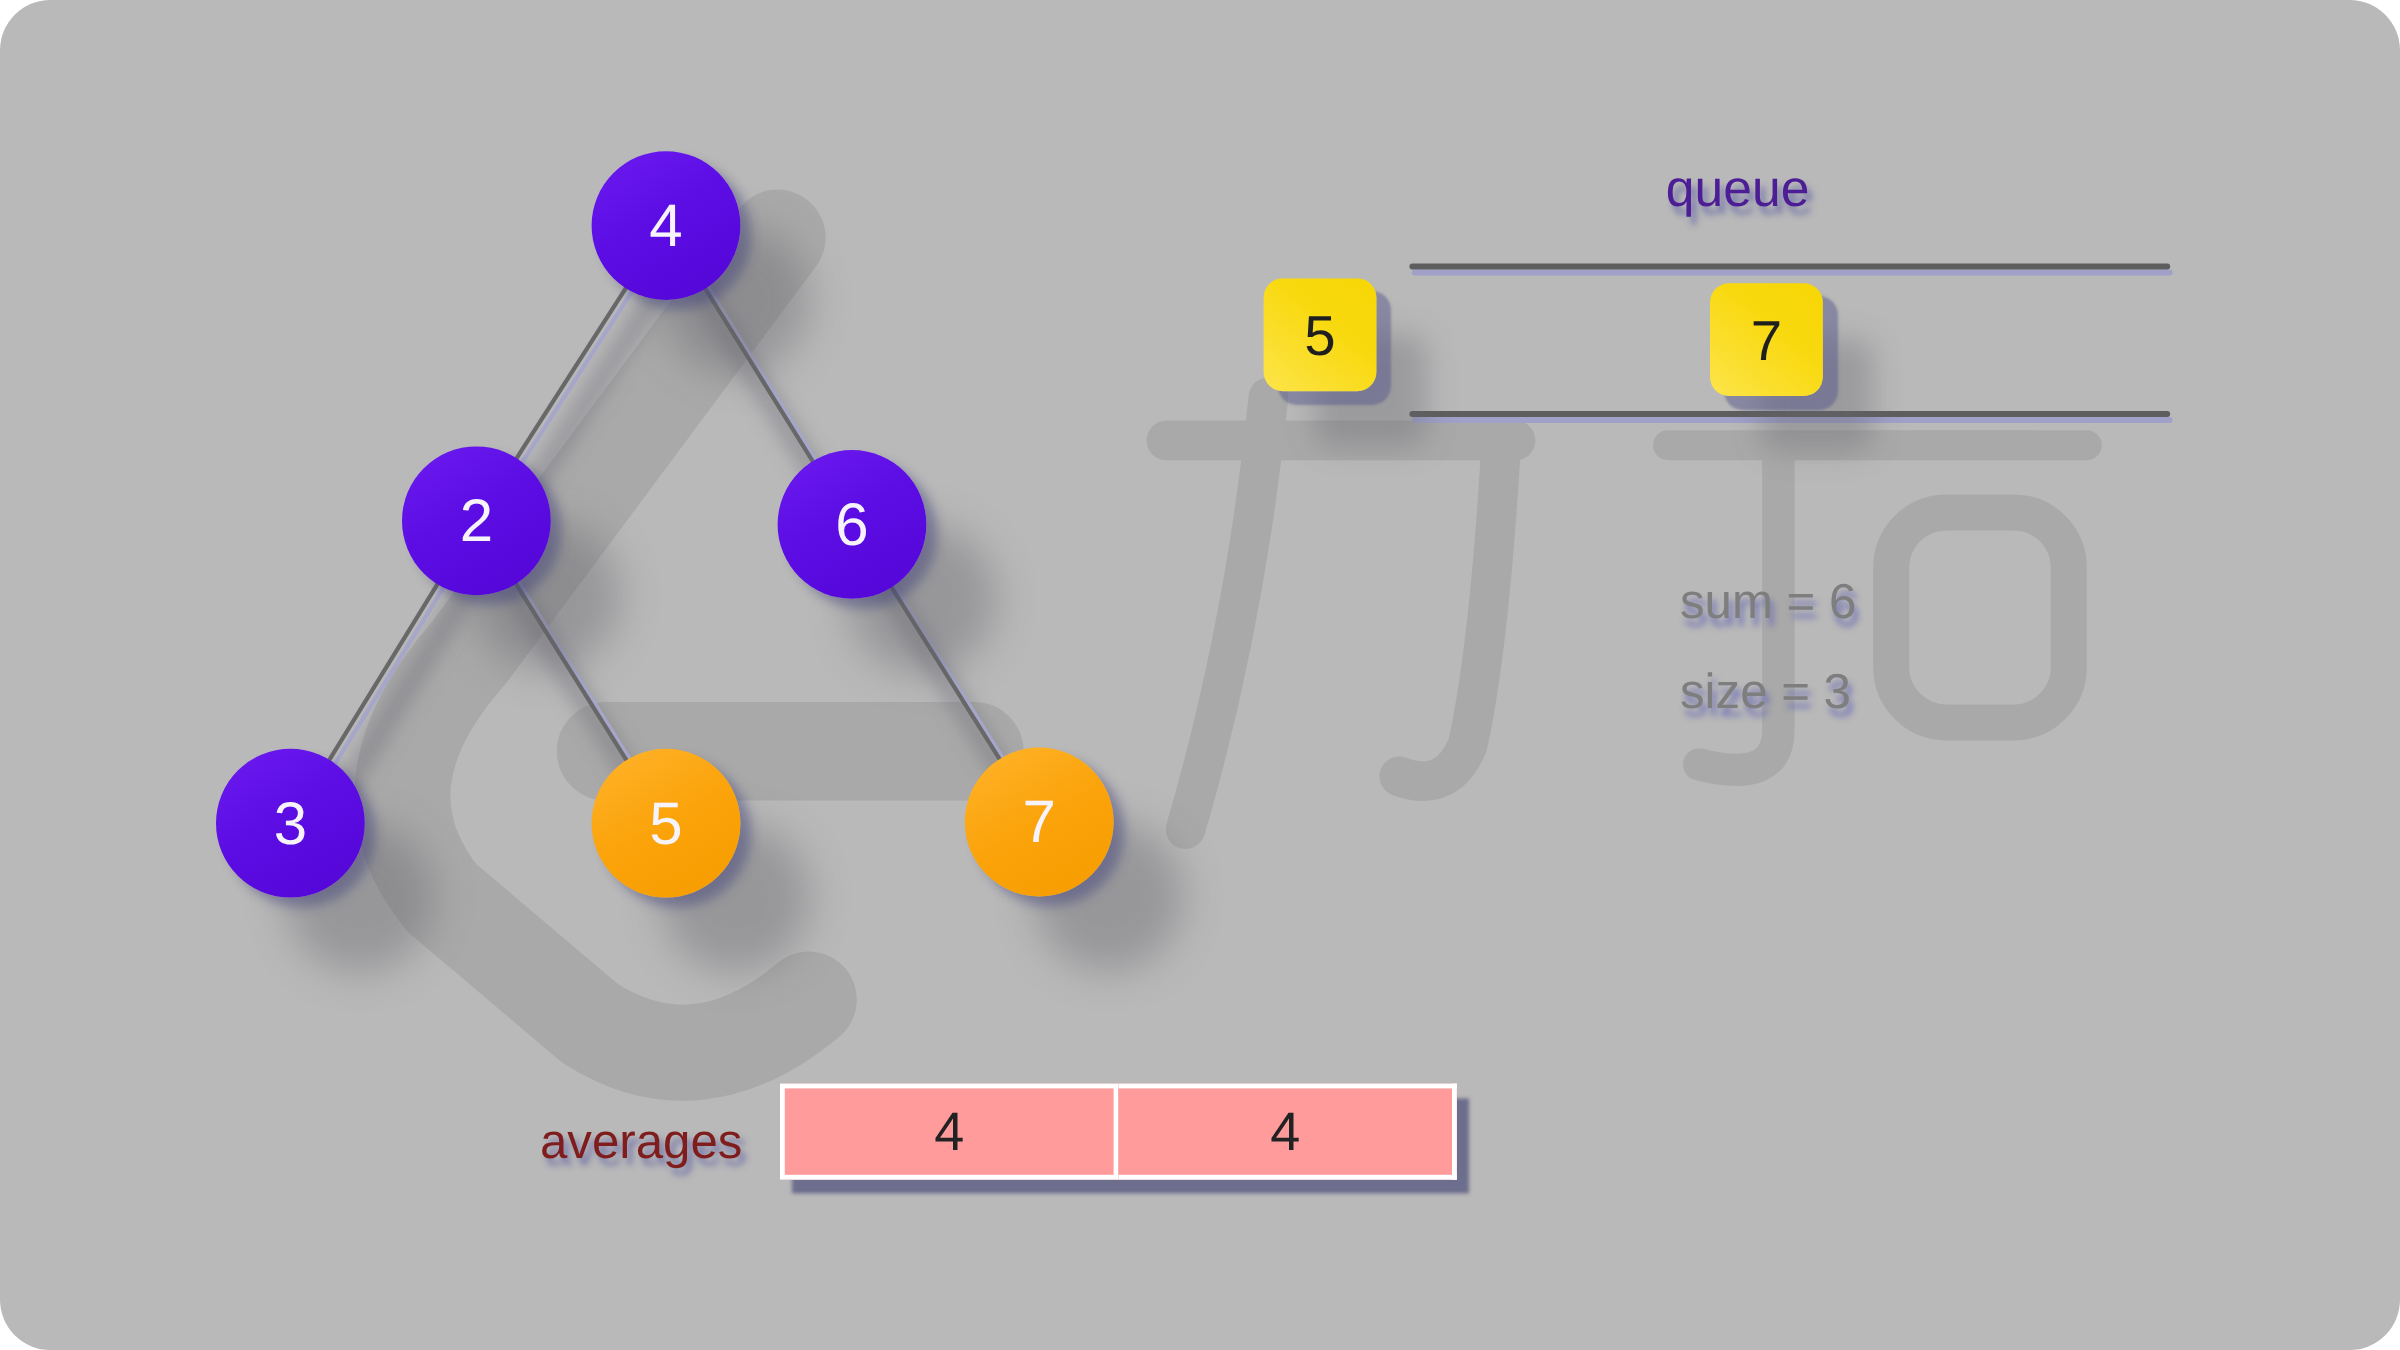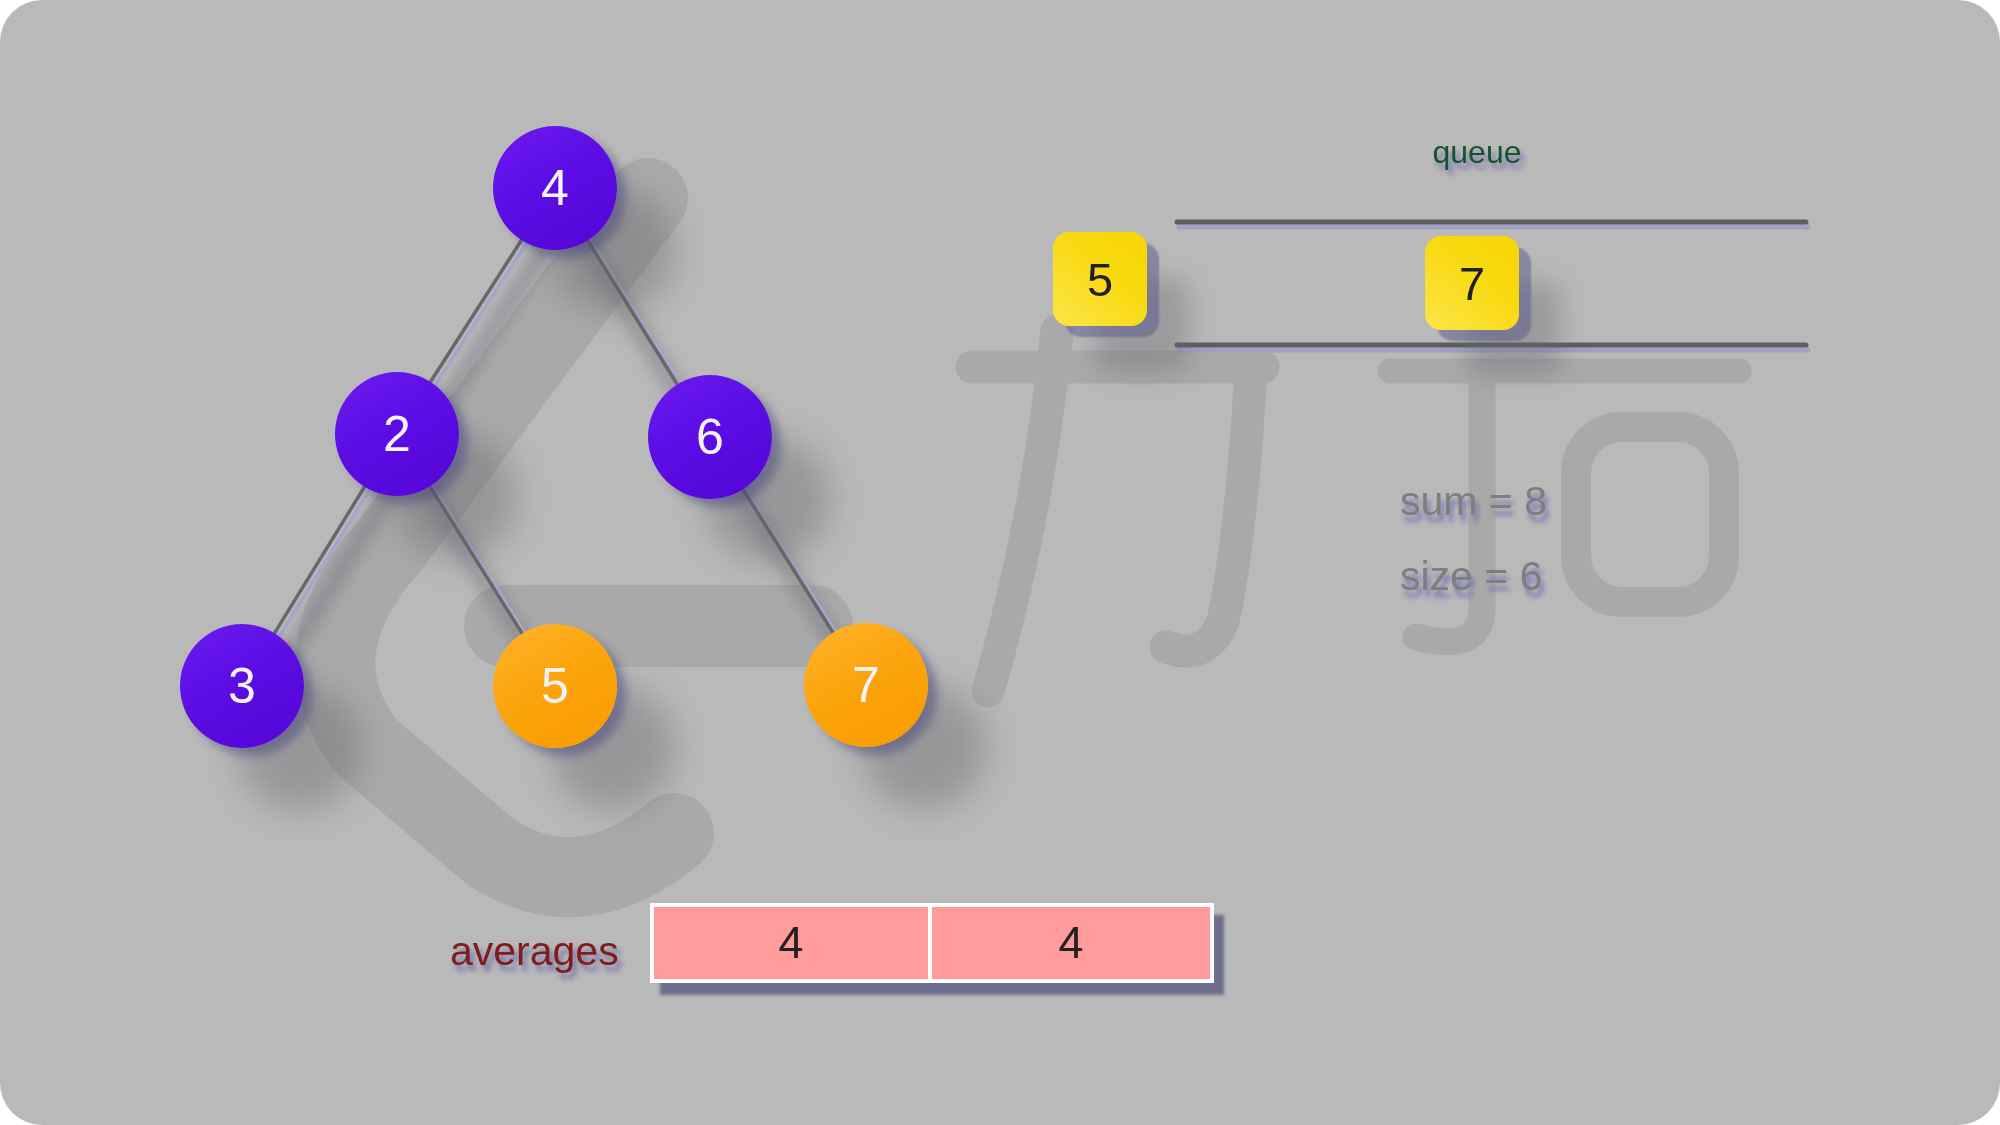--- a/index.html
+++ b/index.html
@@ -29,22 +29,22 @@
     width:124px;height:124px;border-radius:50%;
     display:flex;align-items:center;justify-content:center;
     color:#f6f3fb;font-size:50px;
     box-shadow:9px 8px 9px rgba(70,70,125,.48), 58px 62px 32px rgba(98,98,104,.38);
   }
   .node.purple{background:linear-gradient(150deg,#6d1cf0 0%,#5b0de4 45%,#5405d6 100%);}
   .node.orange{background:linear-gradient(150deg,#ffb42c 0%,#fba30a 50%,#f69c00 100%);}
 
   
   .queue-label{
-    position:absolute;left:1377px;top:134px;width:200px;z-index:2;
-    text-align:center;font-size:32px;color:#14532d;
+    position:absolute;left:1348px;top:134px;width:200px;z-index:2;
+    text-align:center;font-size:43px;color:#4c1d95;
     text-shadow:4px 6px 5px rgba(100,100,165,.8);
   }
   .qbox{
     position:absolute;z-index:3;
     width:94px;height:94px;border-radius:16px;
     display:flex;align-items:center;justify-content:center;
     background:linear-gradient(40deg,#fde44a 0%,#f8d90f 60%,#f7d604 100%);
     color:#1f1f1f;font-size:47px;
     box-shadow:12px 11px 2px rgba(88,88,140,.5), 42px 46px 24px rgba(100,100,108,.35);
   }
@@ -138,22 +138,22 @@
 
 
   <div class="queue-label">queue</div>
 
   <div id="queue-items">
       <div class="qbox" style="left: 1053px; top: 232px;">5</div>
       <div class="qbox" style="left: 1425px; top: 236px;">7</div>
     </div>
 
   <div class="stats">
-    <div class="stat-line">sum = 8</div>
-    <div class="stat-line">size = 6</div>
+    <div class="stat-line">sum = 6</div>
+    <div class="stat-line">size = 3</div>
   </div>
 
   <div class="avg-label">averages</div>
   <div class="avg-array" id="avg-array">
       <div class="avg-cell">4</div>
       <div class="avg-cell">4</div>
     </div>
 
   <div id="nodes-layer">
       <div class="node purple" style="left: 493px; top: 126px;">4</div>

